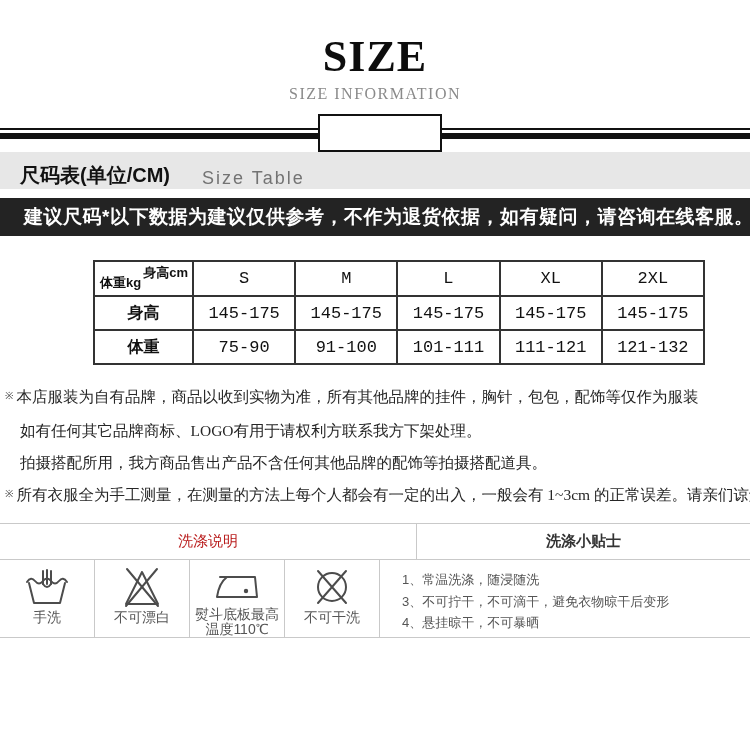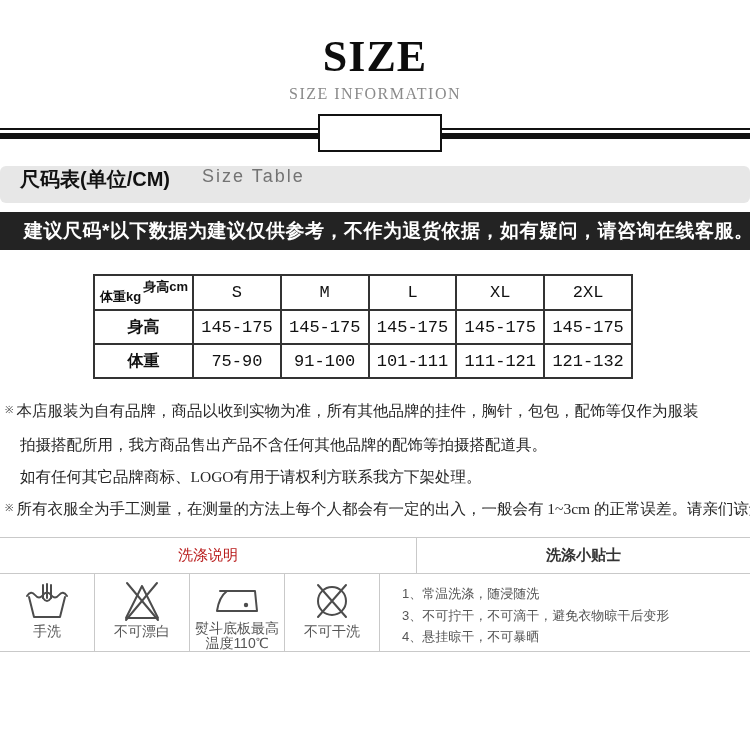--- a/index.html
+++ b/index.html
@@ -29,41 +29,41 @@
   .deco-line-thin  { position: absolute; left: 0; right: 0; top: 14px; height: 2px; background: #111; }
   .deco-line-thick { position: absolute; left: 0; right: 0; top: 19px; height: 6px; background: #111; }
   .deco-box {
     position: absolute; left: 318px; top: 0;
     width: 124px; height: 38px;
     background: #fff; border: 2px solid #111;
   }
 
   
   .section-bar {
-    margin-top: 14px; height: 37px; background: #e7e7e7;
-    display: flex; align-items: flex-start; padding-left: 20px; border-radius: 6px;
+    height: 37px; background: #e7e7e7;
+    display: flex; align-items: flex-end; padding-left: 20px;
   }
   .section-bar-title { font-size: 20px; font-weight: bold; color: #111; }
   .section-bar-sub {
     margin-left: 32px; font-family: Liberation Sans, sans-serif;
     font-size: 18px; color: #737373; letter-spacing: 2px;
   }
 
   
   .notice-banner {
     margin-top: 9px; margin-right: 0; height: 38px;
     background: #232323; color: #fff;
     display: flex; align-items: center; padding-left: 24px;
     font-size: 19px; font-weight: bold; letter-spacing: 0.5px;
     white-space: nowrap;
   }
 
   
   table.size-table {
-    margin: 24px 0 0 93px; width: 540px;
+    margin: 24px 0 0 93px; width: 612px;
     border-collapse: collapse; table-layout: fixed;
   }
   table.size-table td {
     border: 2px solid #333; text-align: center; vertical-align: middle;
     height: 34px; font-family: "Liberation Mono", monospace;
     font-size: 17px; color: #111; background: #fff;
   }
   table.size-table tr:first-child td { height: 35px; }
   table.size-table col.lab-col { width: 99px; }
   table.size-table td.rowlab { font-family: "Liberation Sans", sans-serif; font-weight: bold; font-size: 16px; }
@@ -184,24 +184,24 @@
     <td>121-132</td>
   </tr>
 </tbody>
   </table>
 
 <div class="notes">
   <div class="note-line">
     <span class="note-marker">※</span><span>本店服装为自有品牌，商品以收到实物为准，所有其他品牌的挂件，胸针，包包，配饰等仅作为服装</span>
   </div>
   <div class="note-line cont">
+    <span>如有任何其它品牌商标、LOGO有用于请权利方联系我方下架处理。</span>
+  </div>
+  <div class="note-line cont">
     <span>拍摄搭配所用，我方商品售出产品不含任何其他品牌的配饰等拍摄搭配道具。</span>
-  </div>
-  <div class="note-line cont">
-    <span>如有任何其它品牌商标、LOGO有用于请权利方联系我方下架处理。</span>
   </div>
   <div class="note-line">
     <span class="note-marker">※</span><span>所有衣服全为手工测量，在测量的方法上每个人都会有一定的出入，一般会有 1~3cm 的正常误差。请亲们谅解。</span>
   </div>
 </div>
 
 <div class="care-table">
   <div class="care-header">
     <div class="care-header-left">洗涤说明</div>
     <div class="care-header-right">洗涤小贴士</div>

